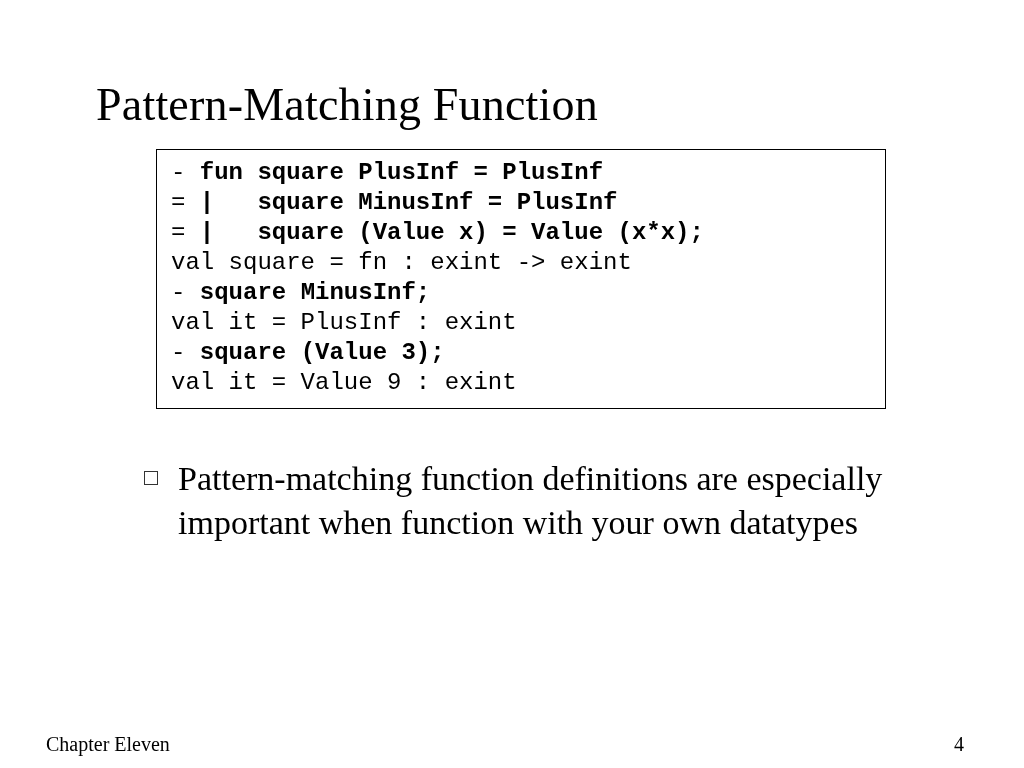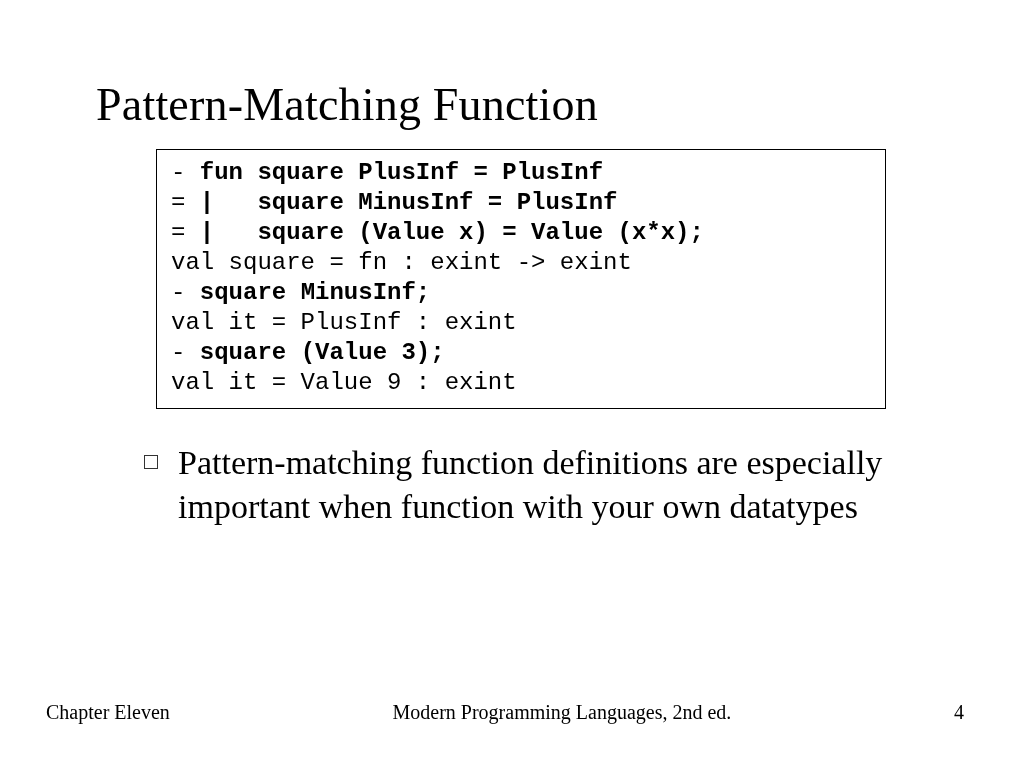--- a/index.html
+++ b/index.html
@@ -18,42 +18,42 @@
   }
   .code-box {
     border: 1px solid #000;
     margin-left: 60px;
     width: 730px;
     padding: 8px 14px 10px 14px;
     font-family: "Courier New", Courier, monospace;
     font-size: 24px;
     line-height: 1.25;
     white-space: pre;
-    margin-bottom: 32px;
+    margin-bottom: 48px;
   }
   .code-box .b { font-weight: 700; }
   .bullets {
     margin-left: 48px;
     font-size: 34px;
     line-height: 1.3;
   }
   .bullet-row { display: flex; align-items: flex-start; }
   .bullet-mark {
     display: inline-block;
     width: 14px; height: 14px;
     border: 1px solid #333;
     margin-top: 14px;
     margin-right: 20px;
     flex: 0 0 auto;
     background: #fff;
   }
   .bullet-text { flex: 1 1 auto; }
   .footer {
     position: absolute;
-    left: 0; right: 0; bottom: 44px;
+    left: 0; right: 0; bottom: 12px;
     padding: 0 60px 0 46px;
     display: flex;
     justify-content: space-between;
     font-size: 20px;
   }
   .footer .mid { text-align: center; flex: 1; }
   .footer .left { flex: 0 0 auto; padding-right: 40px; }
   .footer .right { flex: 0 0 auto; padding-left: 40px; }
 </style>
 </head>
@@ -74,17 +74,16 @@
 
   <div class="bullets">
     <div class="bullet-row">
       <span class="bullet-mark"></span>
       <span class="bullet-text">Pattern-matching function definitions are especially important when function with your own datatypes</span>
     </div>
   </div>
 
   <div class="footer">
     <span class="left">Chapter Eleven</span>
-    <span class="mid">Modern Programming Languages, 2nd ed.</span>
     <span class="right">4</span>
   </div>
 
 </div>
 
 </body></html>

